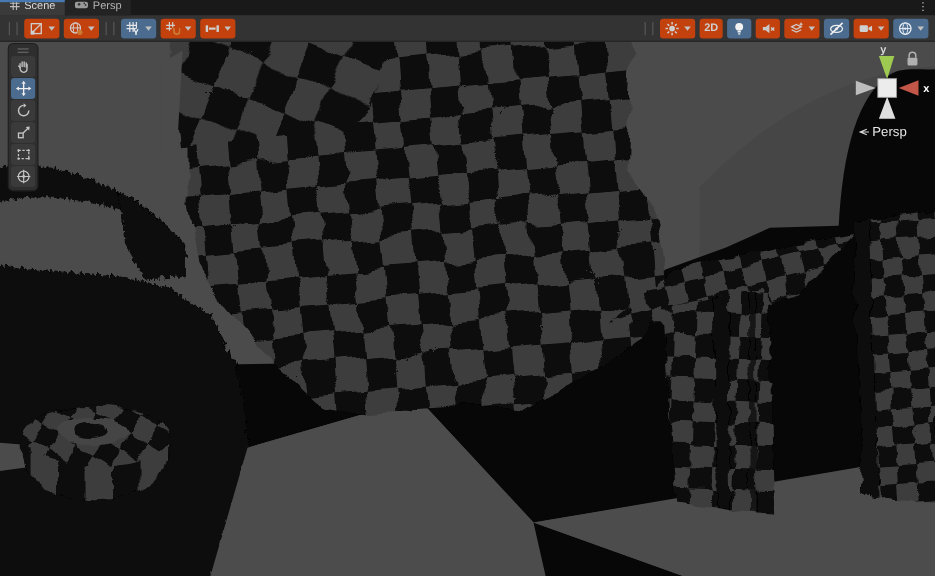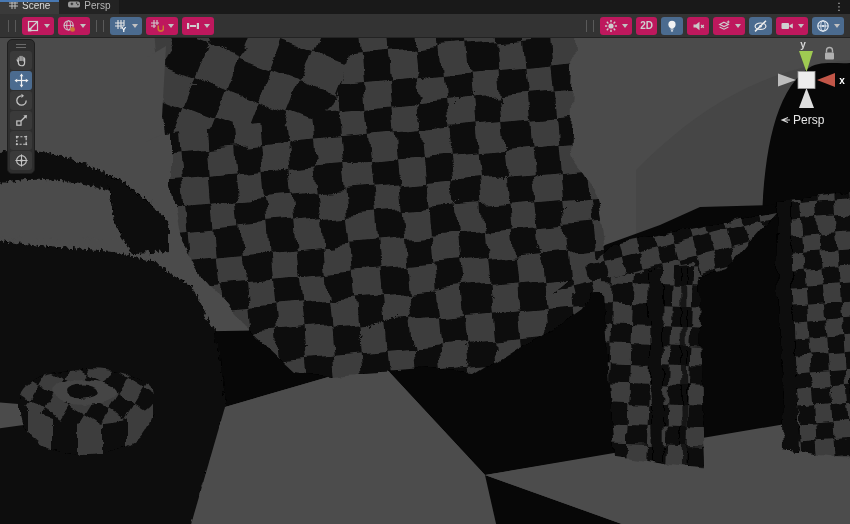--- a/index.html
+++ b/index.html
@@ -10,21 +10,21 @@
           display:flex;align-items:stretch;}
   .tab{display:flex;align-items:flex-start;gap:4px;padding:0 9px;font-size:10px;color:#b6b6b6;
        background:#232323;position:relative;cursor:default;}
   .tab.active{background:#3a3a3a;color:#dcdcdc;}
   .tab.active::before{content:"";position:absolute;left:0;top:0;right:0;height:2px;background:#4878b2;}
   .kebab{margin-left:auto;color:#c8c8c8;font-size:10px;line-height:14px;padding:0 6px;}
   
   .toolbar{position:absolute;left:0;top:14px;width:850px;height:24px;background:#333333;z-index:29;
            display:flex;align-items:center;box-sizing:border-box;padding:0 4px;border-bottom:1px solid #232323;}
   .handle{width:6px;height:12px;border-left:1px solid #5a5a5a;border-right:1px solid #5a5a5a;margin:0 4px;}
-  .tbtn{height:18px;display:flex;align-items:center;gap:2px;background:#be185d;border-radius:3px;
+  .tbtn{height:18px;display:flex;align-items:center;gap:2px;background:#c2410c;border-radius:3px;
         padding:0 4px;margin:0 2px;color:#cfcfcf;font-size:10px;font-weight:bold;}
   .tbtn.on{background:#4b6b8f;}
   .arrow{width:0;height:0;border-left:3.5px solid transparent;border-right:3.5px solid transparent;
          border-top:4px solid #c2c2c2;margin-left:2px;}
   .spacer{flex:1;}
   
   .tools{position:absolute;left:7px;top:39px;width:28px;background:#2e2e2e;border:1px solid #1e1e1e;
          border-radius:5px;z-index:20;padding:2px 1px;box-sizing:border-box;}
   .tools .grip{height:8px;display:flex;flex-direction:column;justify-content:center;gap:2px;padding:0 7px;}
   .tools .grip i{display:block;height:1px;background:#6a6a6a;}

